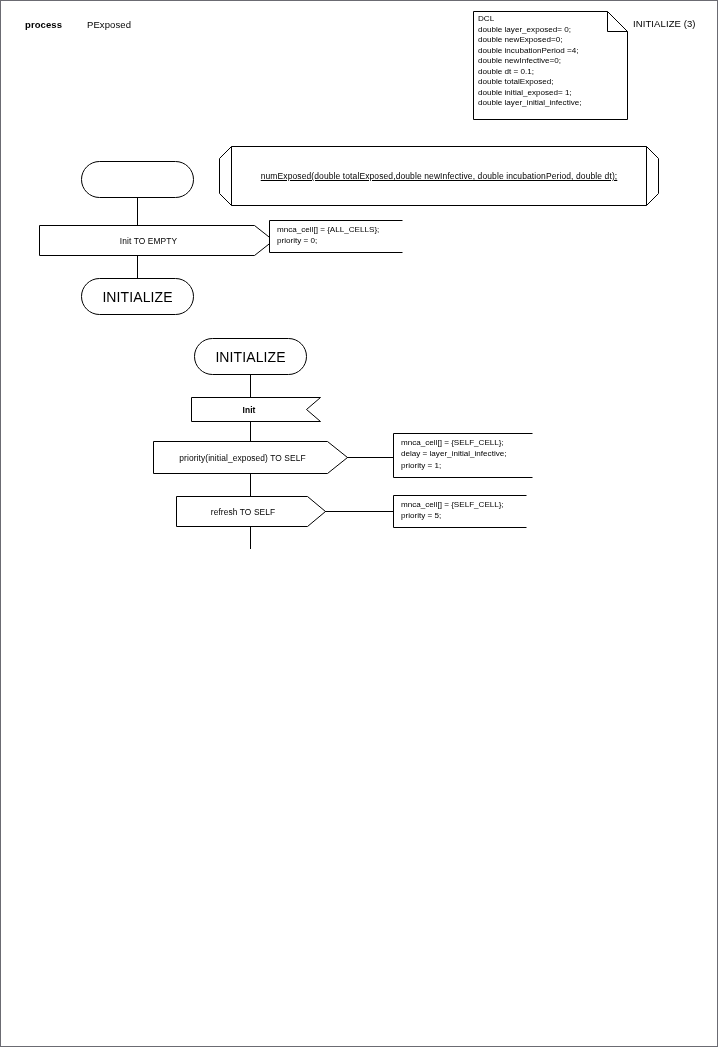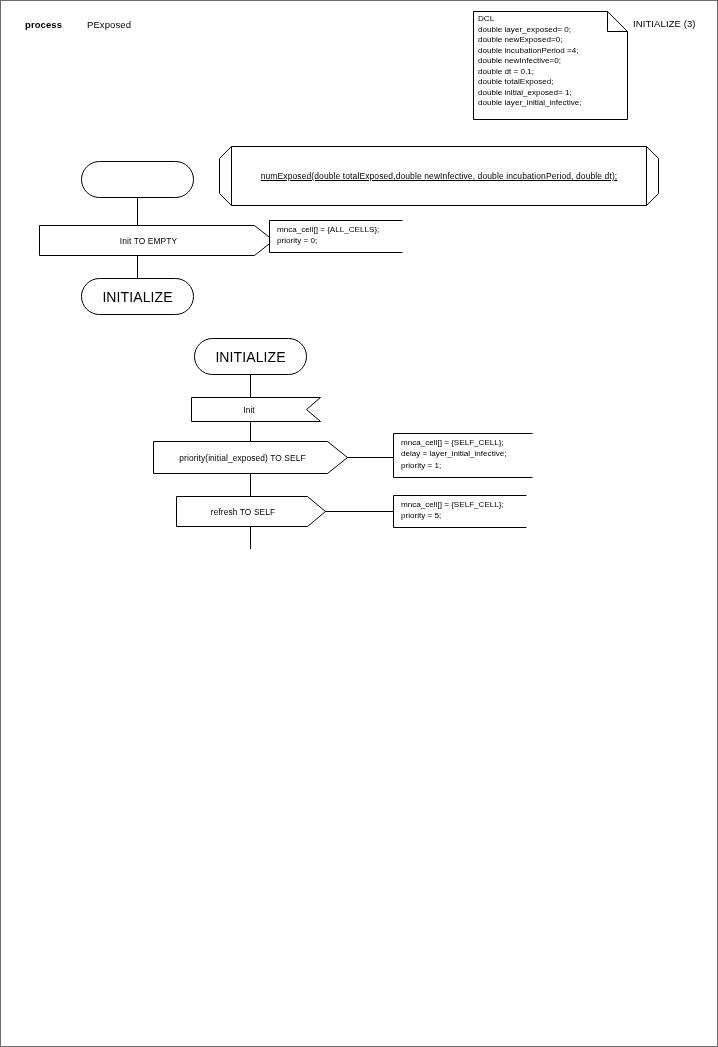--- a/index.html
+++ b/index.html
@@ -83,21 +83,21 @@
   .state-empty   { left: 193px; top: 548px; width: 113px; height: 37px; }
 
   
   .sig-init-self    { left: 38px;  top: 224px; width: 235px; height: 31px; }
   .sig-input-init   { left: 190px; top: 396px; width: 130px; height: 25px; }
   .sig-toexposed    { left: 152px; top: 440px; width: 195px; height: 33px; }
   .sig-refresh      { left: 175px; top: 495px; width: 150px; height: 31px; text-align: center; }
   .sig-init-self .lbl,
   .sig-toexposed .lbl,
   .sig-refresh .lbl { padding-right: 16px; }
-  .sig-input-init .lbl { padding-right: 14px; }
+  .sig-input-init .lbl { padding-right: 14px; font-weight: bold; }
 
   
   .cmt { position: absolute; }
   .cmt svg { position: absolute; inset: 0; display: block; }
   .cmt .cmt-text {
     position: absolute;
     left: 8px;
     top: 4px;
     font-size: 8.1px;
     line-height: 11.3px;

